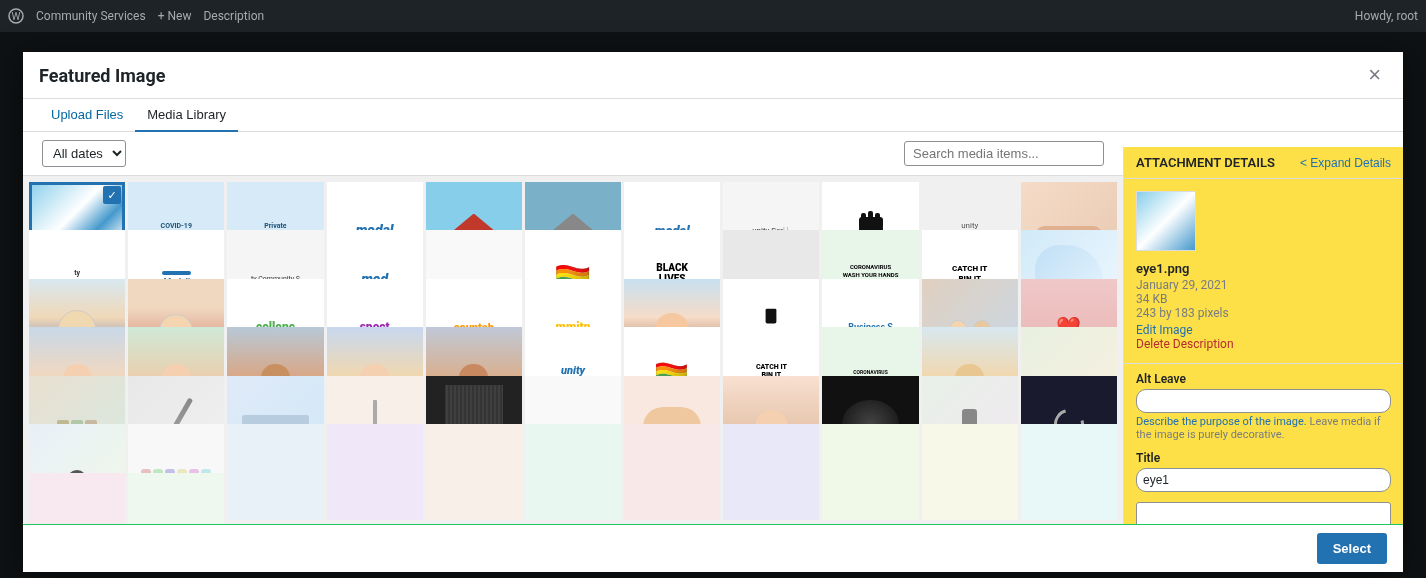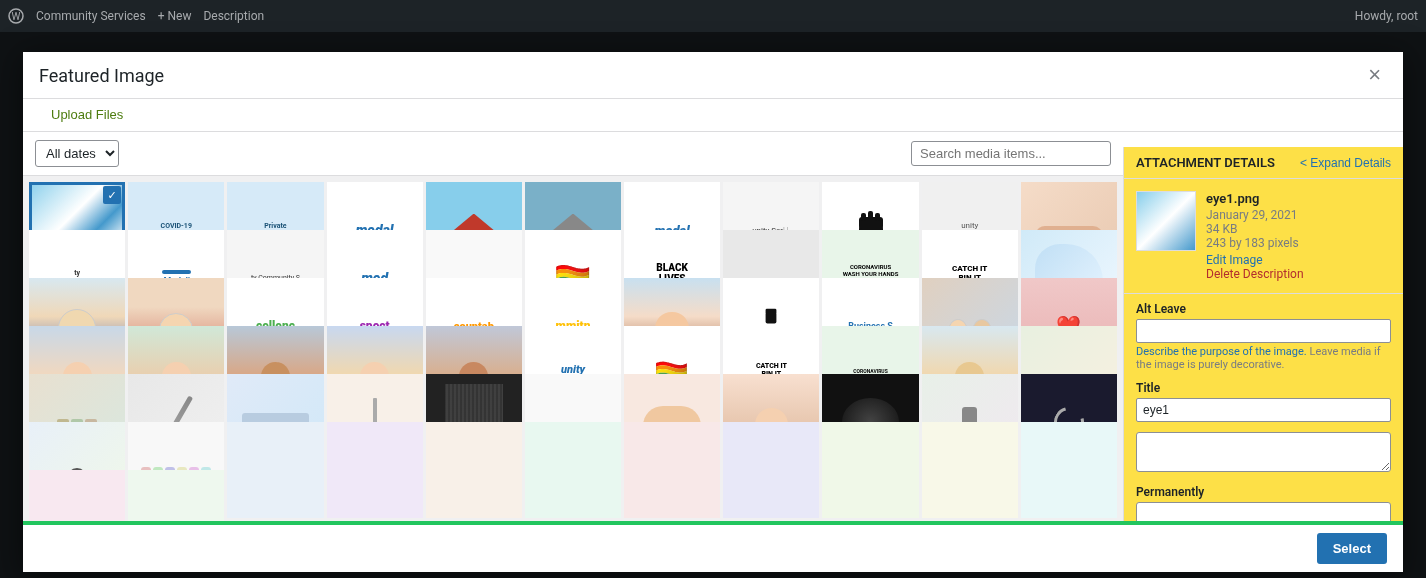--- a/index.html
+++ b/index.html
@@ -44,21 +44,21 @@
     }
 
     .modal-header {
       display: flex;
       align-items: center;
       justify-content: space-between;
       padding: 10px 16px;
       border-bottom: 1px solid #dcdcde;
       background: #fff;
     }
-    .modal-title { font-size: 18px; font-weight: 400; color: #1d2327; }
+    .modal-title { font-size: 18px; font-weight: 700; color: #1d2327; }
     .modal-close {
       cursor: pointer;
       font-size: 22px;
       color: #787c82;
       background: none;
       border: none;
       line-height: 1;
       padding: 2px 6px;
     }
 
@@ -66,21 +66,21 @@
     .modal-tabs {
       display: flex;
       padding: 0 16px;
       border-bottom: 1px solid #dcdcde;
       background: #fff;
       gap: 0;
     }
     .tab {
       padding: 8px 12px;
       cursor: pointer;
-      color: #4d7c0f;
+      color: #0369a1;
       font-size: 13px;
       border: none;
       background: none;
       border-bottom: 2px solid transparent;
       margin-bottom: -1px;
     }
     .tab.active { color: #1d2327; border-bottom: 2px solid #2271b1; }
 
     
     .modal-body {
@@ -93,21 +93,21 @@
     .media-panel {
       flex: 1;
       display: flex;
       flex-direction: column;
       overflow: hidden;
     }
 
     .media-toolbar {
       display: flex;
       align-items: center;
-      padding: 8px 12px;
+      padding: 8px 19px;
       gap: 8px;
       border-bottom: 1px solid #dcdcde;
       background: #fff;
     }
 
     .date-filter {
       padding: 4px 6px;
       border: 1px solid #8c8f94;
       border-radius: 3px;
       font-size: 13px;
@@ -225,20 +225,21 @@
       font-size: 12px;
       background: none;
       border: none;
     }
 
     .attachment-preview {
       padding: 12px;
       display: flex;
       gap: 10px;
       border-bottom: 1px solid #dcdcde;
+      flex-direction: column;
     }
 
     .att-thumb {
       width: 60px;
       height: 60px;
       background: linear-gradient(135deg, #87ceeb, #fff, #4499cc);
       border: 1px solid #dcdcde;
       flex-shrink: 0;
     }
 
@@ -250,41 +251,41 @@
     .att-link { display: block; color: #2271b1; text-decoration: none; font-size: 12px; margin-top: 3px; }
     .att-delete { color: #b32d2e; text-decoration: none; font-size: 12px; }
 
     .attachment-fields { padding: 8px 12px; }
     .field-row { margin-bottom: 10px; }
     .field-label { font-size: 12px; color: #1d2327; font-weight: 600; margin-bottom: 3px; display: block; }
     .field-input {
       width: 100%;
       padding: 4px 6px;
       border: 1px solid #8c8f94;
-      border-radius: 2px;
+      border-radius: 10px;
       font-size: 12px;
       color: #1d2327;
     }
     .field-textarea {
       width: 100%;
       padding: 4px 6px;
       border: 1px solid #8c8f94;
       border-radius: 3px;
       font-size: 12px;
       color: #1d2327;
       resize: vertical;
       min-height: 40px;
     }
     .field-hint { font-size: 11px; color: #787c82; margin-top: 2px; }
     .field-link { color: #2271b1; font-size: 11px; text-decoration: none; }
 
     
     .modal-footer {
       padding: 8px 16px;
-      border-top: 4px solid #22c55e;
+      border-top: 1px solid #22c55e;
       display: flex;
       justify-content: flex-end;
       background: #fff;
     }
 
     .btn-select {
       background: #2271b1;
       color: #fff;
       border: none;
       padding: 8px 16px;
@@ -329,20 +330,21 @@
 <div class="modal-overlay">
   <div class="modal">
 
     <div class="modal-header">
       <span class="modal-title">Featured Image</span>
       <button class="modal-close">×</button>
     </div>
 
     <div class="modal-tabs">
       <button class="tab">Upload Files</button>
+      <button class="tab active">Media Library</button>
     </div>
 
     <div class="modal-body">
 
       <div class="media-panel">
 
         <div class="media-toolbar">
           <select class="date-filter">
             <option>All dates</option>
           </select>

